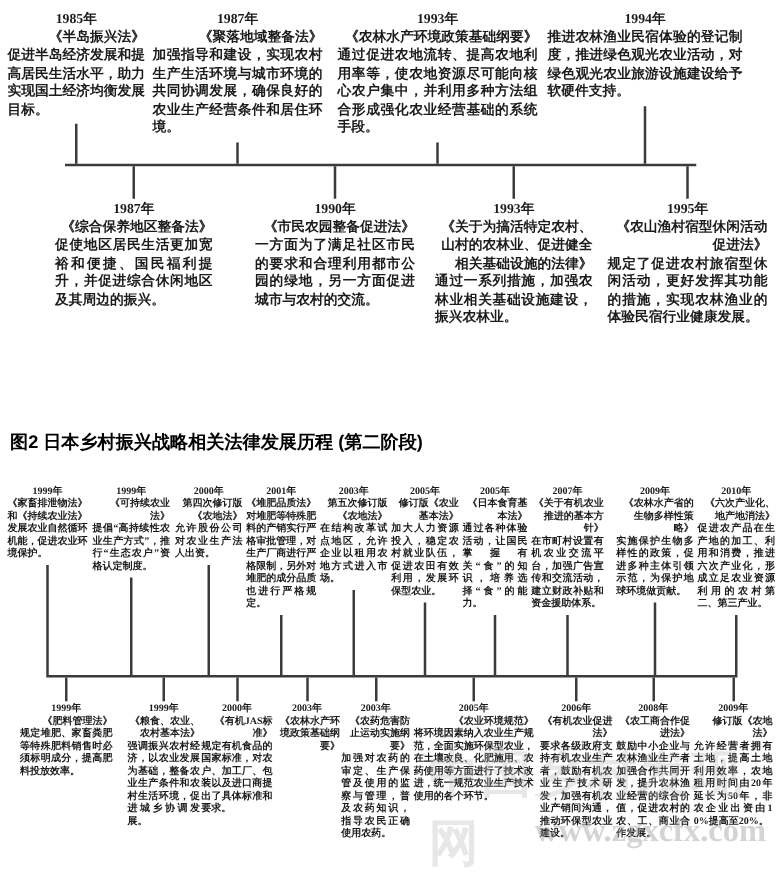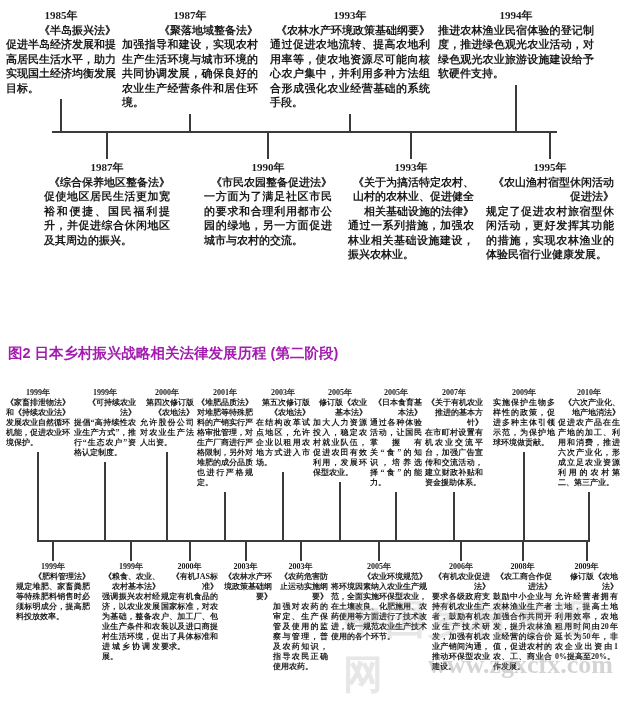--- a/index.html
+++ b/index.html
@@ -17,21 +17,21 @@
   .s1{font-size:11px;line-height:14.5px;}
   .s2{font-size:8px;line-height:10px;}
   .yr{text-align:center;font-weight:700;}
   .tt{text-align:right;font-weight:700;}
   .bd{text-align:justify;font-weight:600;word-break:break-all;}
   .hline{position:absolute;height:2px;background:#3b3b3b;}
   .vtick{position:absolute;width:2px;background:#3b3b3b;}
   .caption{
     position:absolute;left:8px;top:344px;
     font-family:"Liberation Sans","DejaVu Sans",sans-serif;
-    font-weight:700;font-size:14.5px;color:#a21caf;
+    font-weight:700;font-size:14.5px;color:#000000;
   }
   .wm{position:absolute;pointer-events:none;z-index:5;font-family:"Liberation Serif",serif;font-weight:700;}
   .wm-cjk{left:295px;top:592px;font-size:40px;letter-spacing:2px;color:rgba(175,175,175,0.30);margin-left:48px;}
   .wm-url{left:428px;top:650px;font-size:26px;color:rgba(160,160,160,0.45);}
 </style>
 </head>
 <body>
 
 <div>
 
@@ -135,20 +135,21 @@
     <div class="tickfill"></div>
   </div>
   <div class="col s2" style="left:425px;top:388px;width:58px;height:152px">
     <div class="yr">2007年</div>
     <div class="tt">《关于有机农业推进的基本方针》</div>
     <div class="bd">在市町村设置有机农业交流平台，加强广告宣传和交流活动，建立财政补贴和资金援助体系。</div>
     <div class="tickfill"></div>
   </div>
   <div class="col s2" style="left:493px;top:388px;width:62px;height:152px">
     <div class="yr">2009年</div>
+    <div class="tt">《农林水产省的生物多样性策略》</div>
     <div class="bd">实施保护生物多样性的政策，促进多种主体引领示范，为保护地球环境做贡献。</div>
     <div class="tickfill"></div>
   </div>
   <div class="col s2" style="left:558px;top:388px;width:62px;height:152px">
     <div class="yr">2010年</div>
     <div class="tt">《六次产业化、地产地消法》</div>
     <div class="bd">促进农产品在生产地的加工、利用和消费，推进六次产业化，形成立足农业资源利用的农村第二、第三产业。</div>
     <div class="tickfill"></div>
   </div>
 

